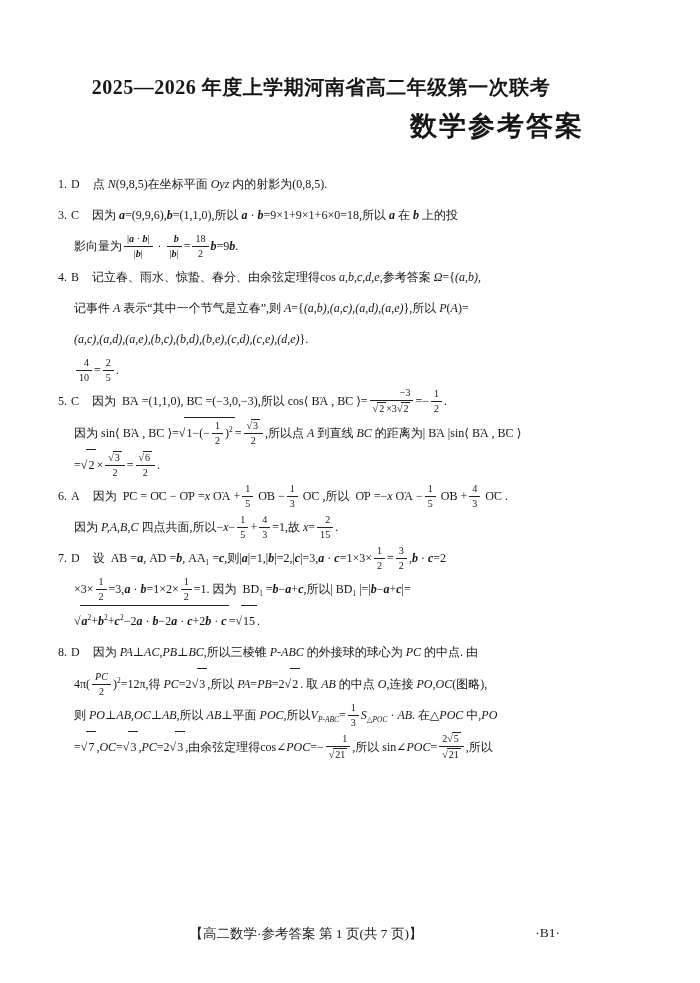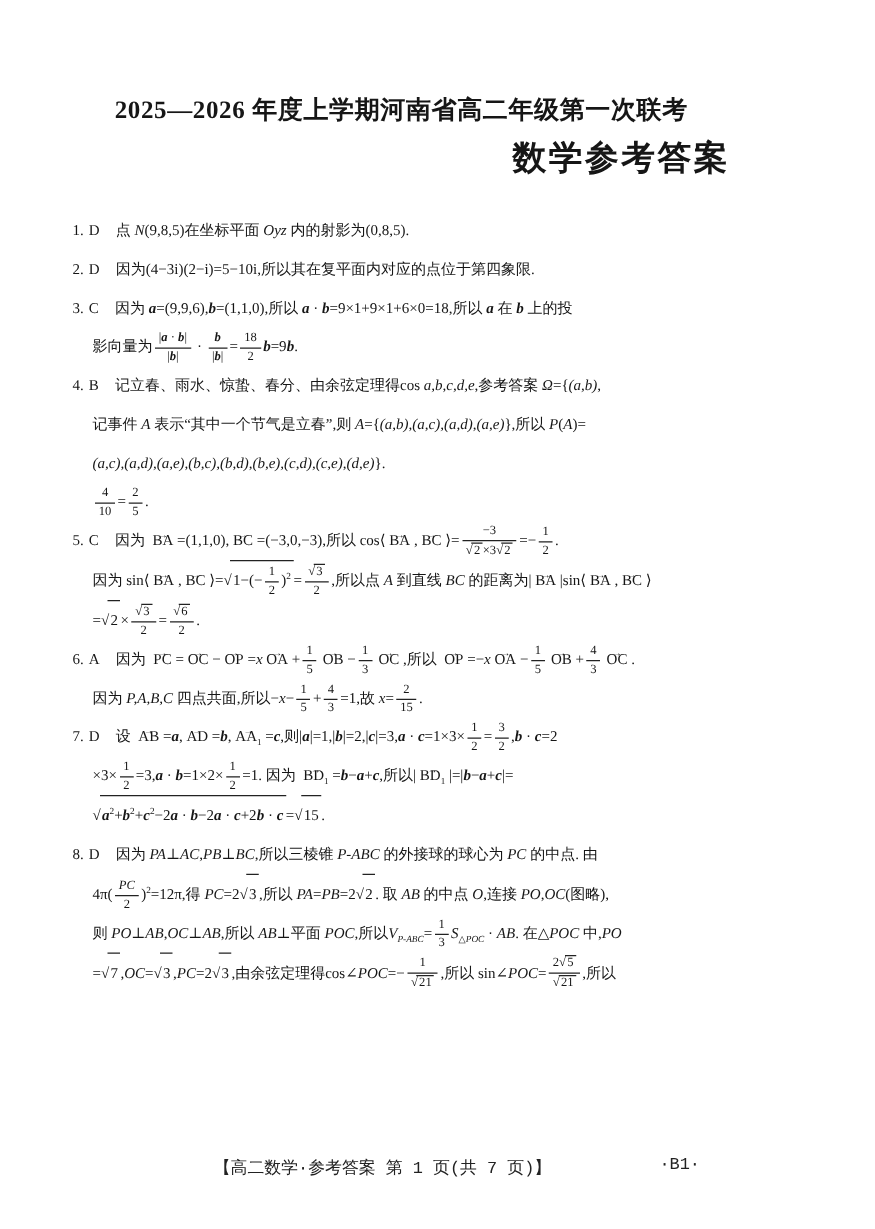--- a/index.html
+++ b/index.html
@@ -16,41 +16,38 @@
   .cont{margin-left:16px;}
   .qnum{margin-right:1px;}
   .qchoice{margin-right:13px;}
   .it{font-style:italic;}
   .bv{font-style:italic;font-weight:bold;}
   .vec{display:inline-block;position:relative;margin:0 2px;padding:0 1px;}
   .vec::before{content:"→";position:absolute;top:-0.66em;left:50%;transform:translateX(-50%);
     font-size:0.66em;font-style:normal;}
   .vec sub{font-size:0.6em;}
   .frac{display:inline-block;vertical-align:-0.66em;text-align:center;font-size:0.84em;line-height:1.18;margin:0 2px;}
-  .fnum{display:block;border-bottom:1px solid #222;padding:0 3px 1px;}
+  .fnum{display:block;border-bottom:1px solid #222;padding:0 3px 1px;text-align:right;}
   .fden{display:block;padding:1px 3px 0;}
   .sqrt{display:inline-block;white-space:nowrap;}
   .sqrt::before{content:"√";}
   .rad{display:inline-block;border-top:1px solid #222;padding:0 2px;margin-left:-1px;}
   sup,sub{font-size:0.62em;line-height:0;}
-  .footer{position:absolute;left:0;right:0;bottom:40px;text-align:center;font-size:13.5px;color:#222;font-family:Liberation Mono, monospace;}
+  .footer{position:absolute;left:0;right:0;bottom:40px;text-align:center;font-size:13.5px;color:#222;}
   .fright{position:absolute;right:52px;top:0;}
 </style>
 </head>
 <body>
 
 <div class="page">
   <div class="title1">2025—2026 年度上学期河南省高二年级第一次联考</div>
   <div class="title2">数学参考答案</div>
   <div id="answers">
       <div class="item">
         <div class="aline"><span class="qnum">1. </span><span class="qchoice">D</span><span class="rm">点 </span><span class="it">N</span><span class="rm">(9,8,5)在坐标平面 </span><span class="it">Oyz</span><span class="rm"> 内的射影为(0,8,5).</span></div>
-      </div>
-      <div class="item">
-        <div class="aline"><span class="qnum">2. </span><span class="qchoice">D</span><span class="rm">因为(4−3i)(2−i)=5−10i,所以其在复平面内对应的点位于第四象限.</span></div>
       </div>
       <div class="item">
         <div class="aline"><span class="qnum">3. </span><span class="qchoice">C</span><span class="rm">因为 </span><span class="bv">a</span><span class="rm">=(9,9,6),</span><span class="bv">b</span><span class="rm">=(1,1,0),所以 </span><span class="bv">a</span><span class="rm"> · </span><span class="bv">b</span><span class="rm">=9×1+9×1+6×0=18,所以 </span><span class="bv">a</span><span class="rm"> 在 </span><span class="bv">b</span><span class="rm"> 上的投</span></div>
         <div class="aline cont"><span class="rm">影向量为</span><span class="frac"><span class="fnum"><span class="rm">|</span><span class="bv">a</span><span class="rm"> · </span><span class="bv">b</span><span class="rm">|</span></span><span class="fden"><span class="rm">|</span><span class="bv">b</span><span class="rm">|</span></span></span><span class="rm"> · </span><span class="frac"><span class="fnum"><span class="bv">b</span></span><span class="fden"><span class="rm">|</span><span class="bv">b</span><span class="rm">|</span></span></span><span class="rm">=</span><span class="frac"><span class="fnum"><span class="rm">18</span></span><span class="fden"><span class="rm">2</span></span></span><span class="bv">b</span><span class="rm">=9</span><span class="bv">b</span><span class="rm">.</span></div>
       </div>
       <div class="item">
         <div class="aline"><span class="qnum">4. </span><span class="qchoice">B</span><span class="rm">记立春、雨水、惊蛰、春分、由余弦定理得cos </span><span class="it">a,b,c,d,e</span><span class="rm">,参考答案 </span><span class="it">Ω</span><span class="rm">={</span><span class="it">(a,b)</span><span class="rm">,</span></div>
         <div class="aline cont"><span class="rm">记事件 </span><span class="it">A</span><span class="rm"> 表示“其中一个节气是立春”,则 </span><span class="it">A</span><span class="rm">={</span><span class="it">(a,b),(a,c),(a,d),(a,e)</span><span class="rm">},所以 </span><span class="it">P</span><span class="rm">(</span><span class="it">A</span><span class="rm">)=</span></div>
         <div class="aline cont"><span class="it">(a,c),(a,d),(a,e),(b,c),(b,d),(b,e),(c,d),(c,e),(d,e)</span><span class="rm">}.</span></div>
         <div class="aline cont"><span class="frac"><span class="fnum"><span class="rm">4</span></span><span class="fden"><span class="rm">10</span></span></span><span class="rm">=</span><span class="frac"><span class="fnum"><span class="rm">2</span></span><span class="fden"><span class="rm">5</span></span></span><span class="rm">.</span></div>

